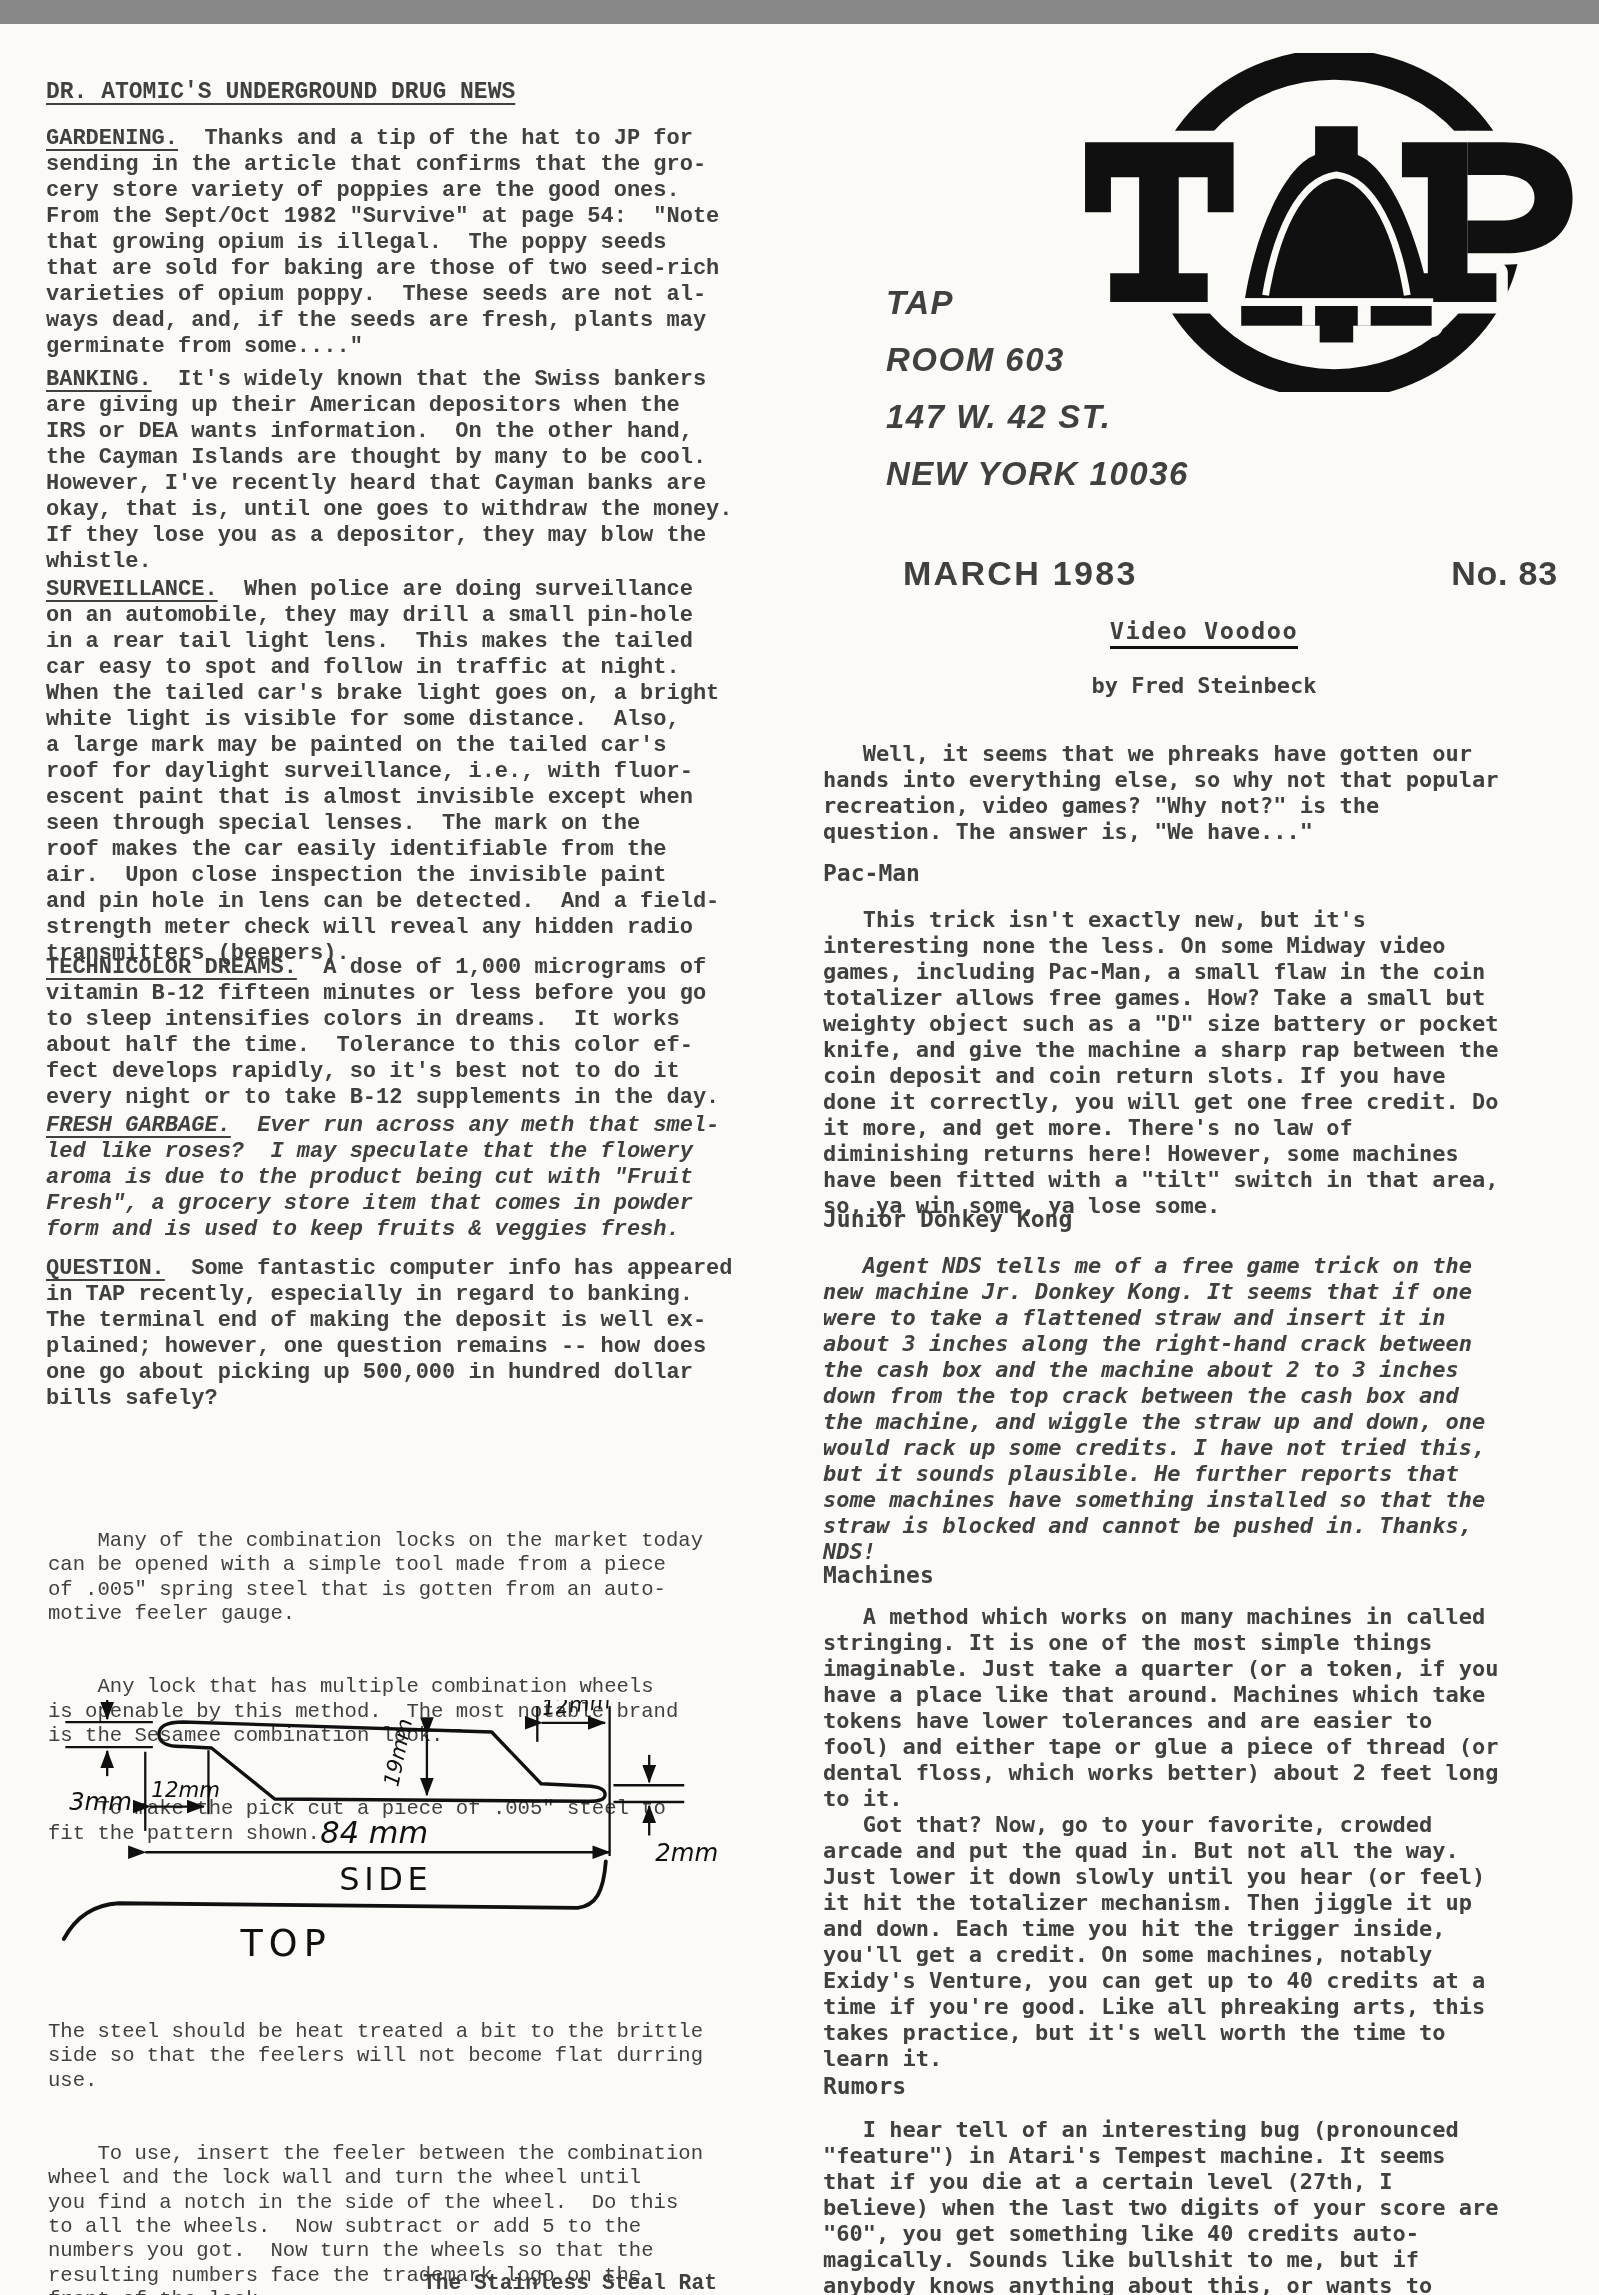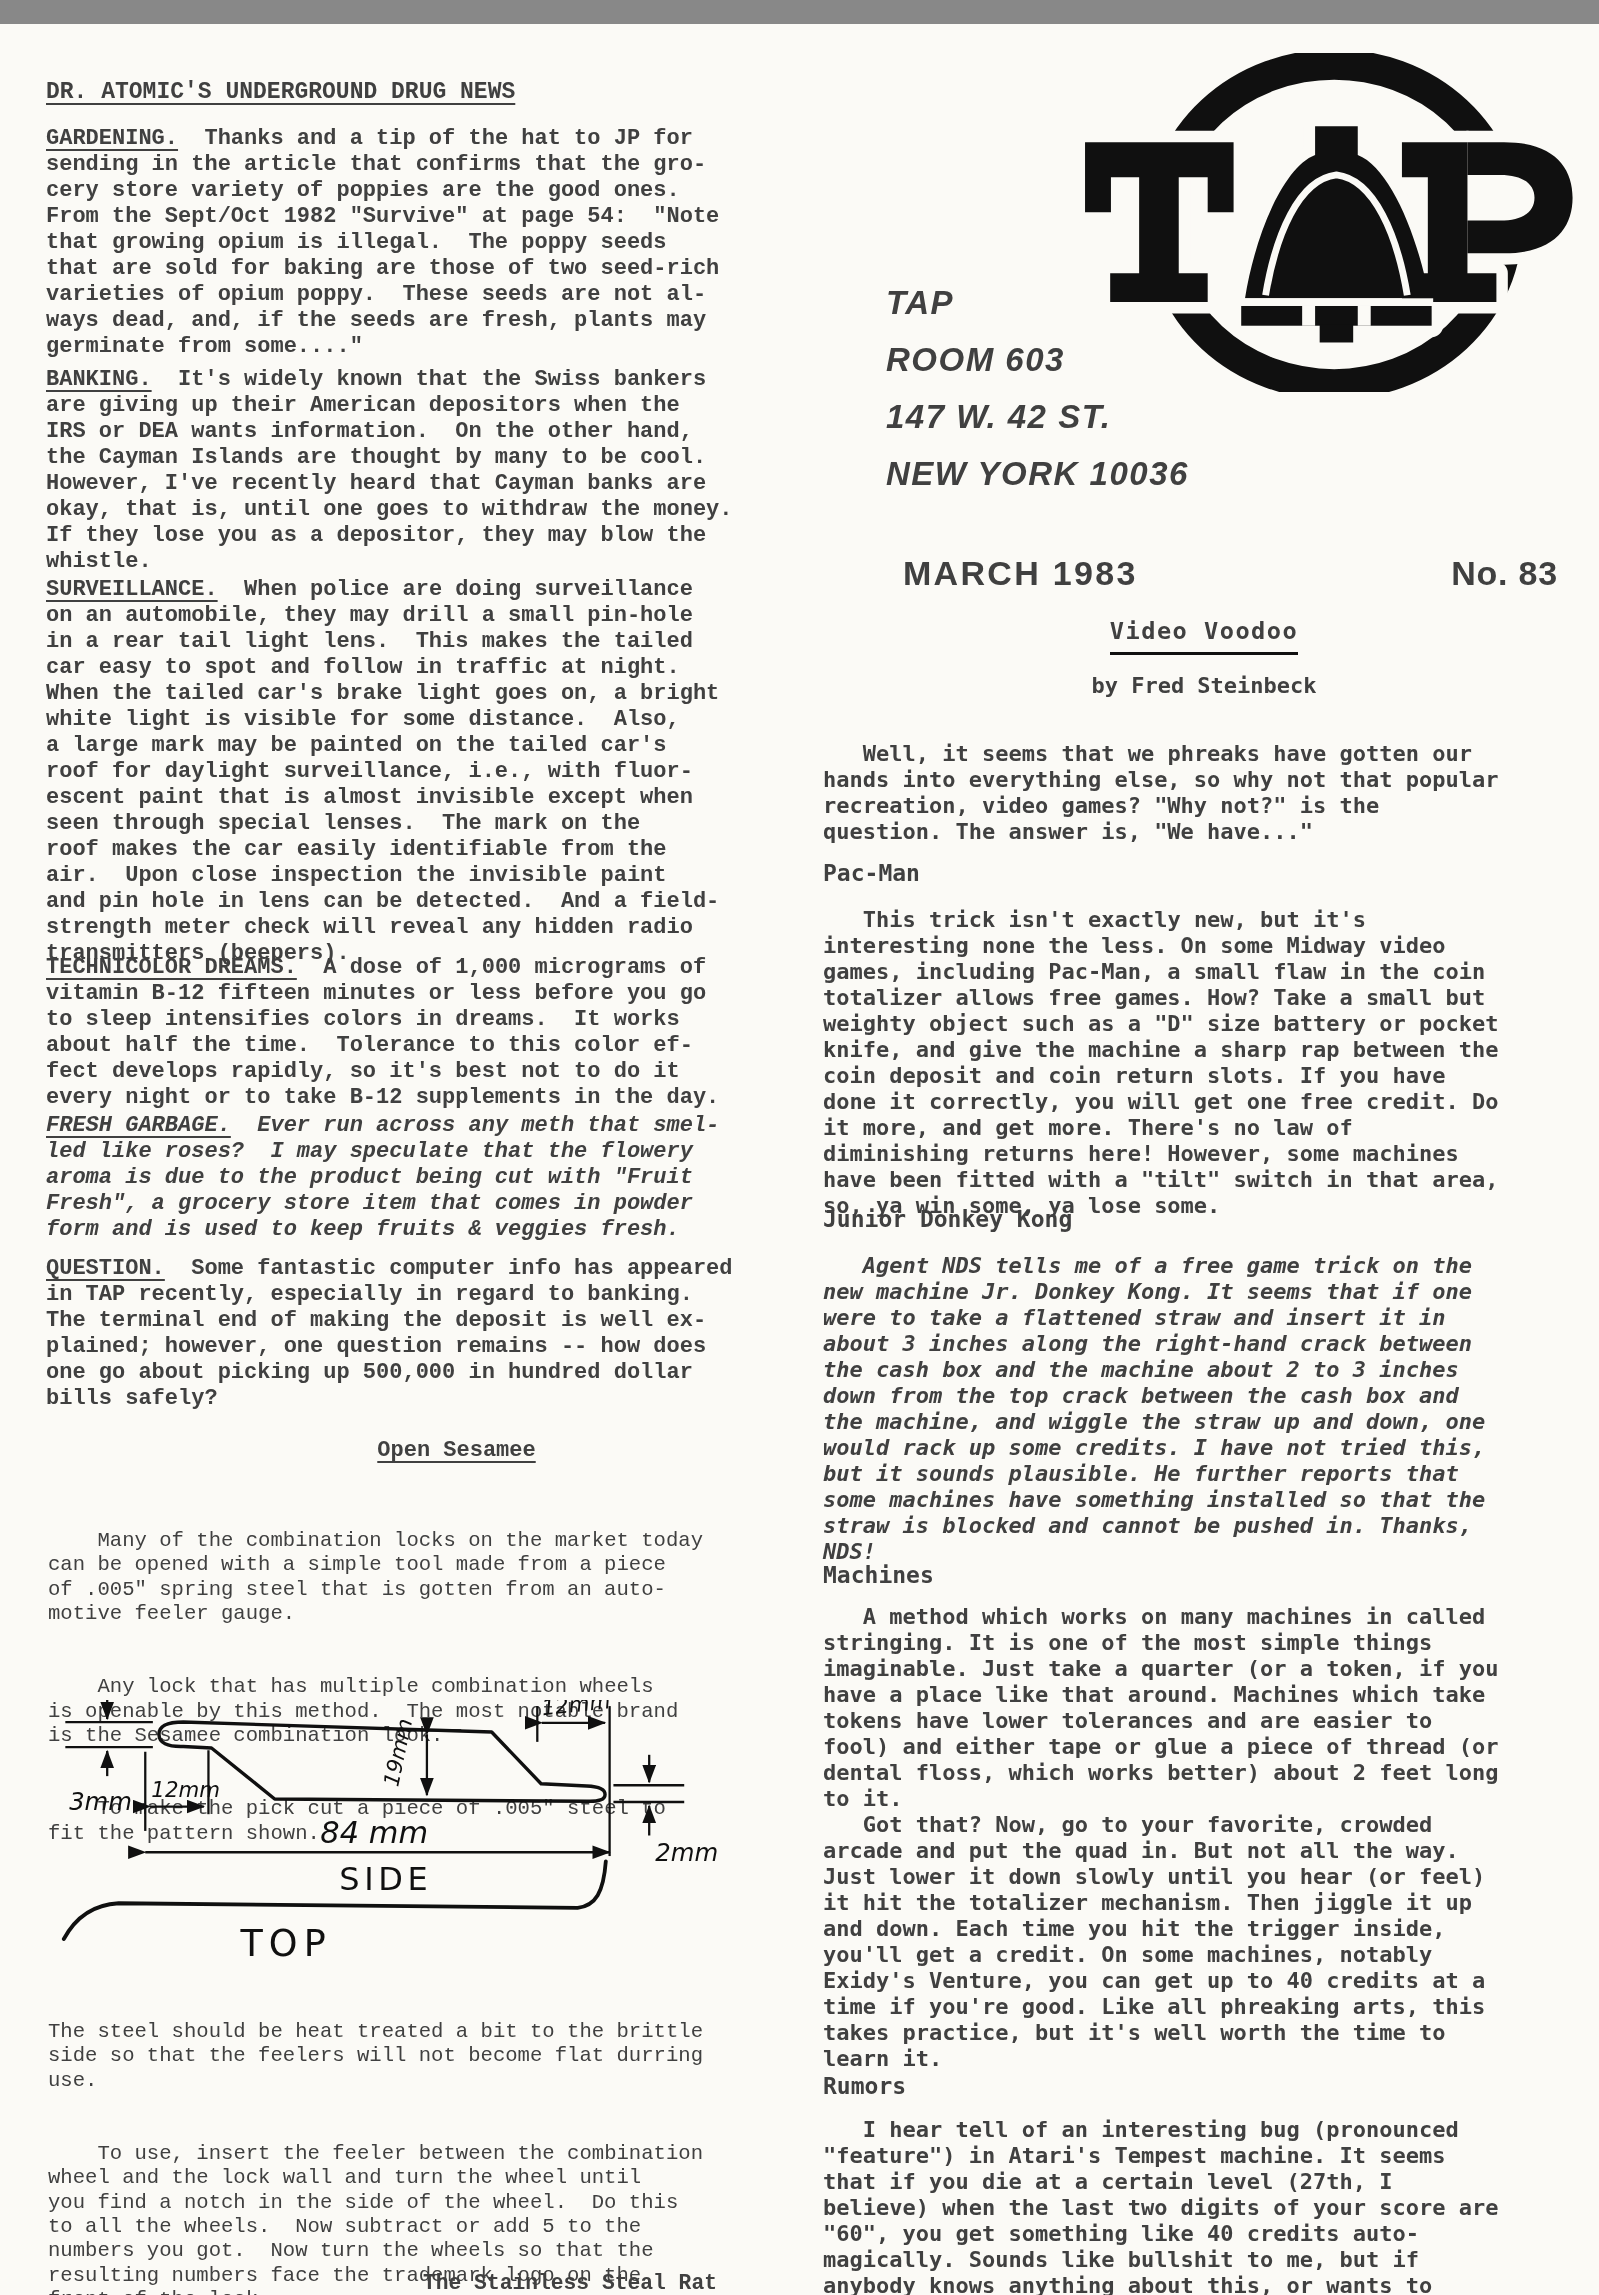--- a/index.html
+++ b/index.html
@@ -55,21 +55,21 @@
     white-space:pre-wrap;
   }
   .rhead{
     left:823px;width:762px;
     font:700 23px/26px "DejaVu Sans Mono",monospace;
   }
   .rcenter{text-align:center;white-space:normal;}
   .vvtitle span{
     display:inline-block;
     border-bottom:3.8px solid #101010;
-    padding-bottom:8px;
+    padding-bottom:2px;
     font:700 23.6px/26px "DejaVu Sans Mono",monospace;
     letter-spacing:1.5px;
   }
   .byline{font:700 22px/26px "DejaVu Sans Mono",monospace;}
   
   .address{
     left:886px;top:250px;width:579px;
     font:800 33px/57px "Liberation Sans",sans-serif;
     font-style:italic;
     letter-spacing:1.5px;
@@ -140,21 +140,20 @@
 Fresh", a grocery store item that comes in powder
 form and is used to keep fruits &amp; veggies fresh.</span></div>
 
   <div class="abs lcol" style="top:1232px;"><span class="seclabel">QUESTION.</span><span>  Some fantastic computer info has appeared
 in TAP recently, especially in regard to banking.
 The terminal end of making the deposit is well ex-
 plained; however, one question remains -- how does
 one go about picking up 500,000 in hundred dollar
 bills safely?</span></div>
 
-  <div class="abs sesheading" style="top:1415px;"><span>Open Sesamee</span></div>
 
   <div class="abs sesbody" style="top:1456px;">
     <div>    Many of the combination locks on the market today
 can be opened with a simple tool made from a piece
 of .005" spring steel that is gotten from an auto-
 motive feeler gauge.</div>
     <div>    Any lock that has multiple combination wheels
 is openable by this method.  The most notable brand
 is the Sesamee combination look.</div>
     <div>    To make the pick cut a piece of .005" steel to

